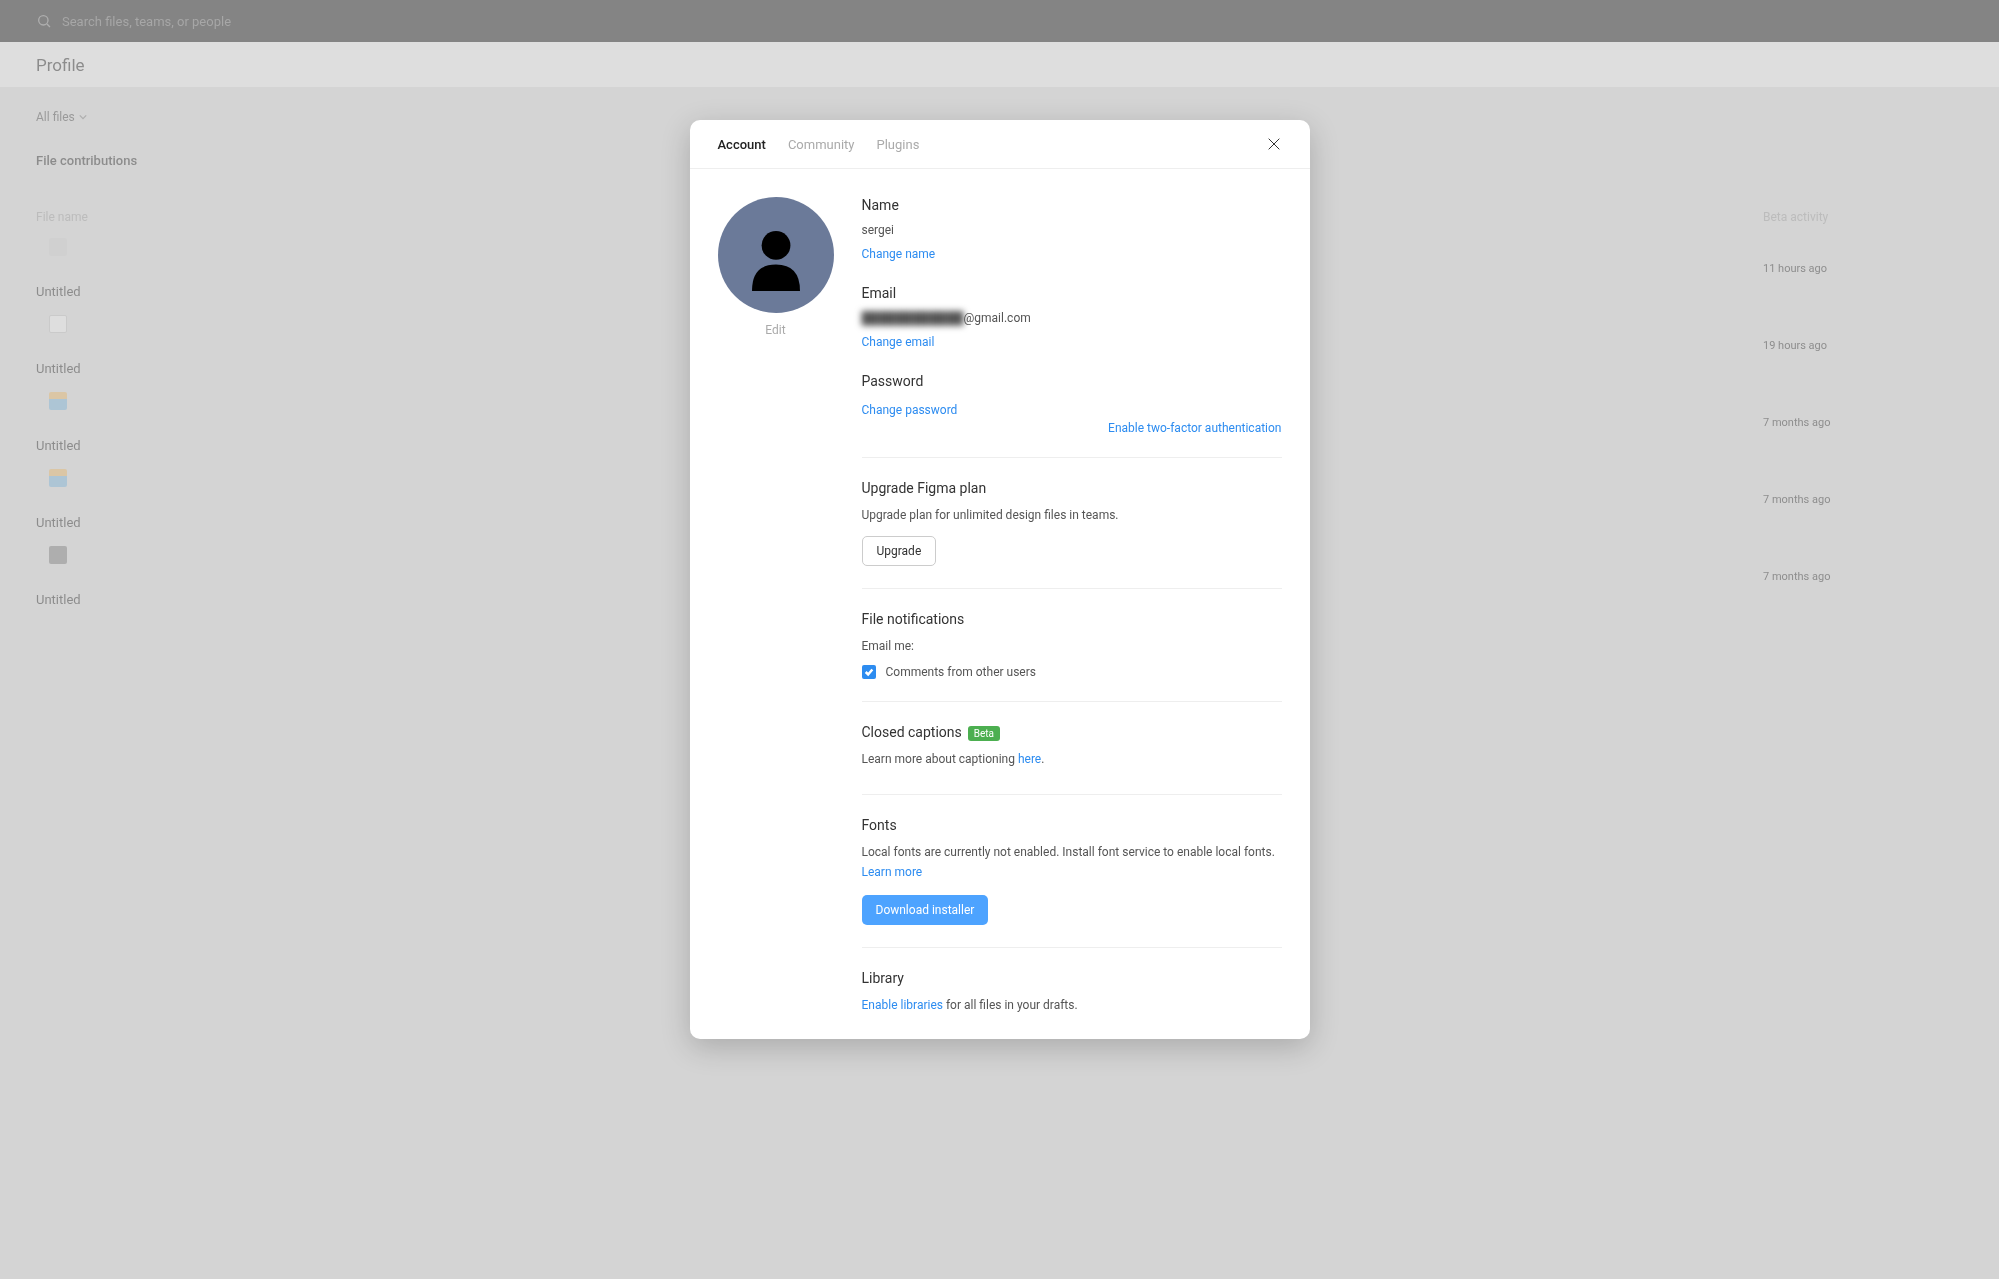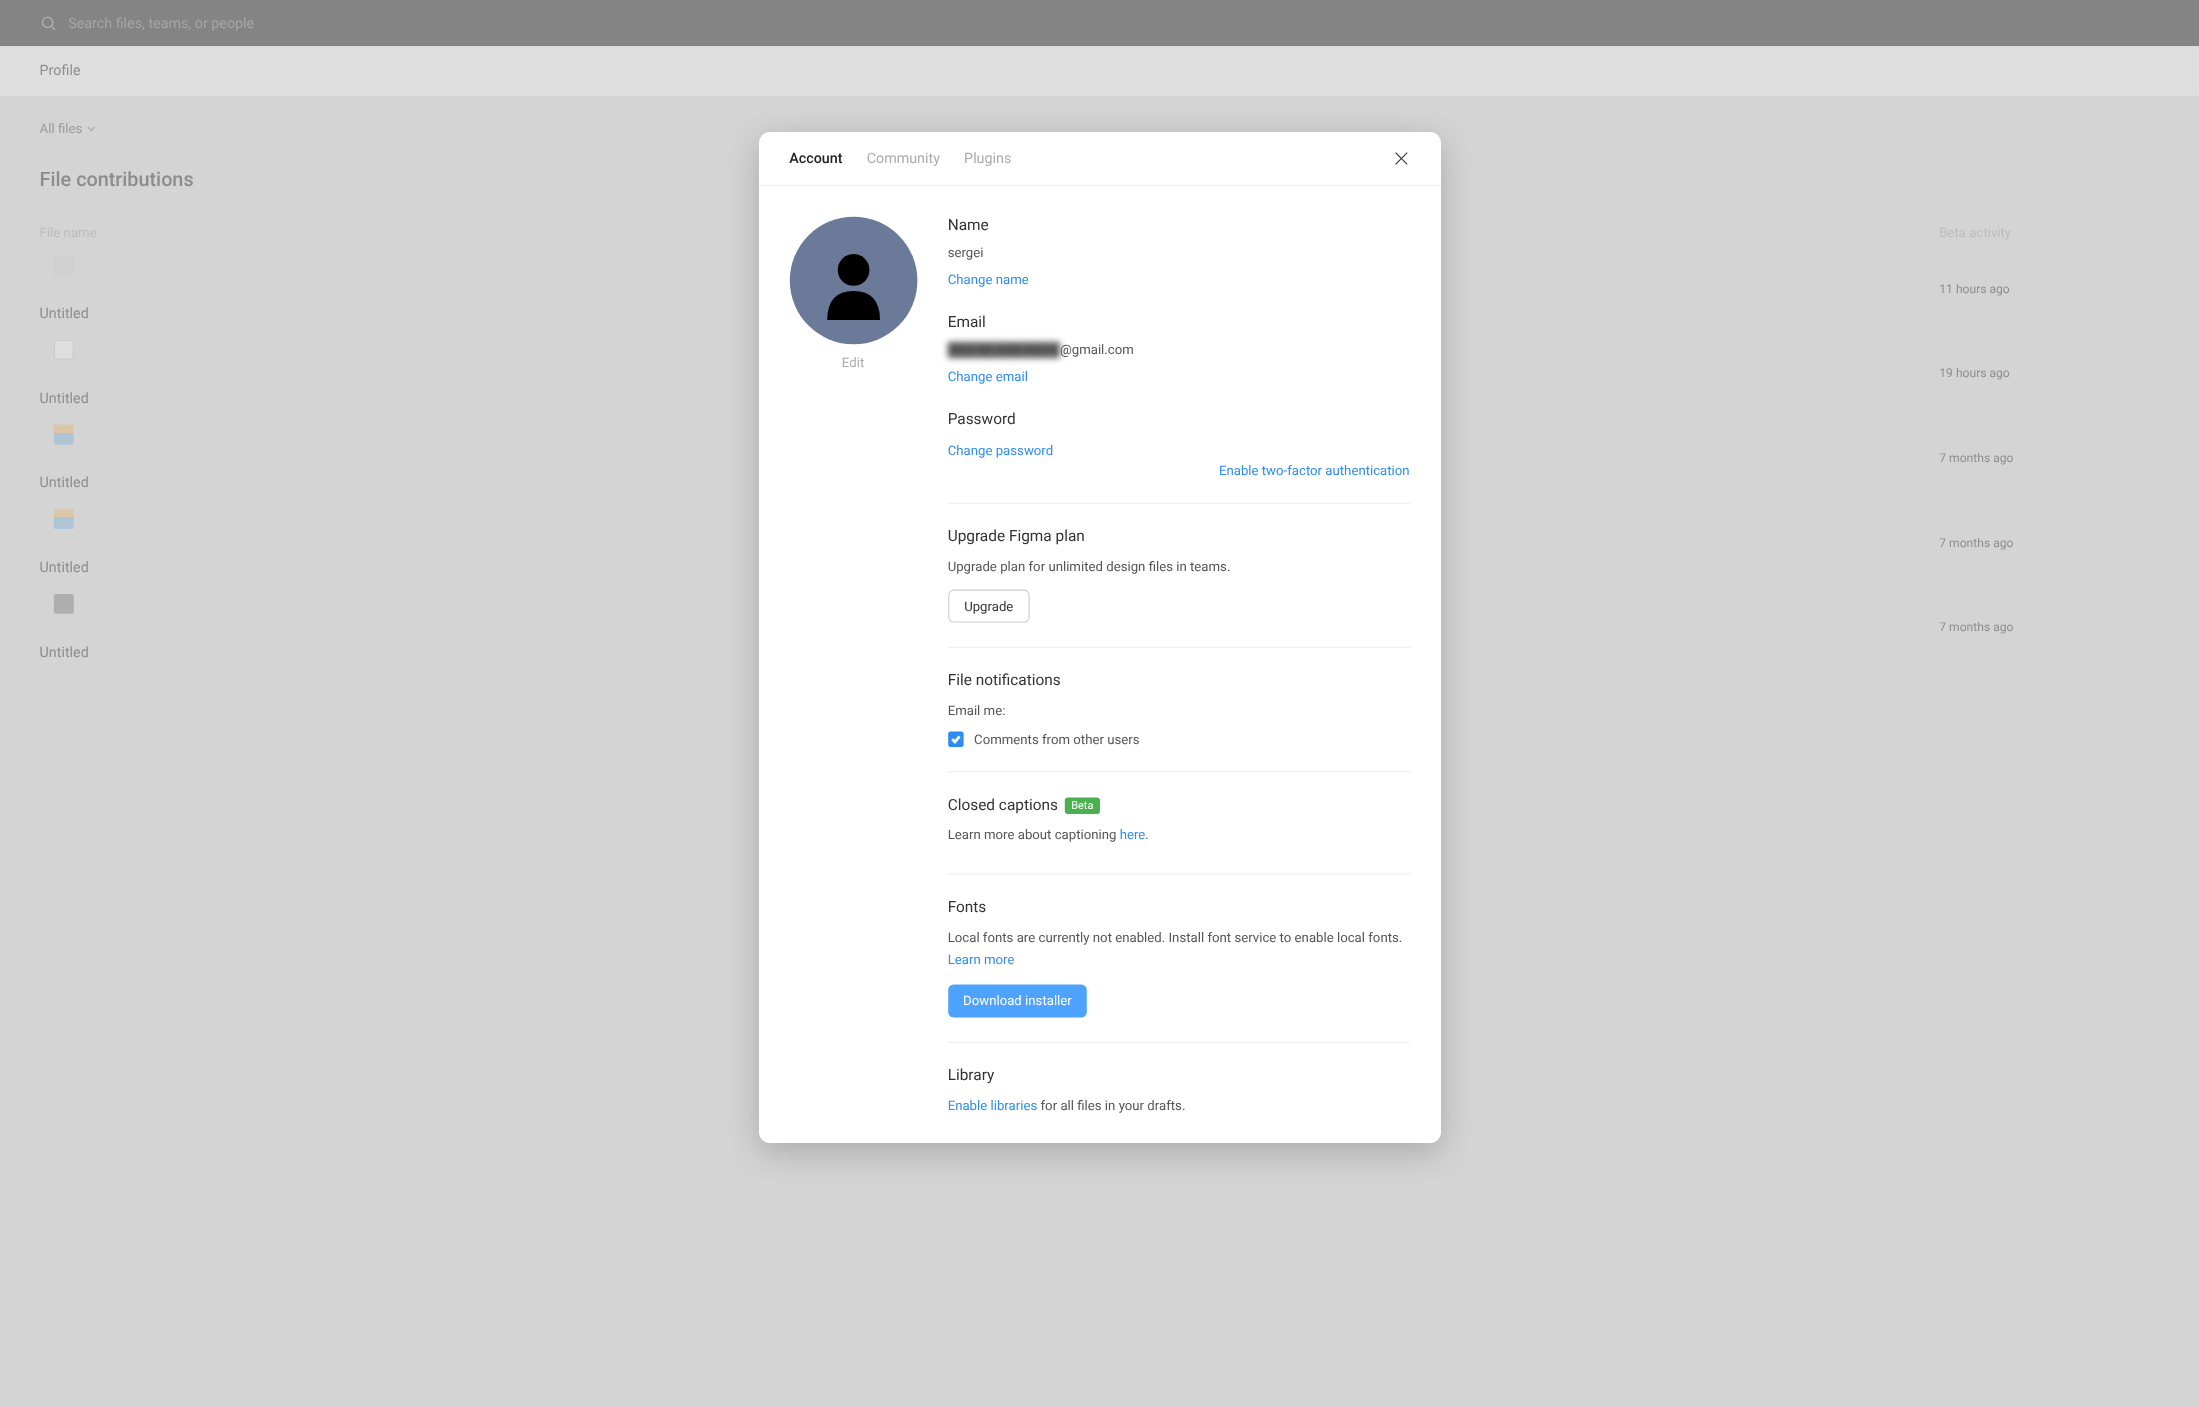--- a/index.html
+++ b/index.html
@@ -4,28 +4,28 @@
 <style>
 * { margin: 0; padding: 0; box-sizing: border-box; font-family: -apple-system, BlinkMacSystemFont, "Segoe UI", Roboto, sans-serif; }
 body { background: #e5e5e5; width: 1999px; height: 1279px; overflow: hidden; position: relative; }
 
 .topbar { background: #1e1e1e; height: 42px; display: flex; padding: 0 36px; }
 .search-wrap { display: flex; align-items: center; gap: 10px; }
 .search-icon { width: 16px; height: 16px; stroke: #888; fill: none; stroke-width: 2; }
 .search-input { background: transparent; border: none; outline: none; color: #888; font-size: 13px; width: 400px; }
 
 .secondbar { background: #fff; height: 46px; display: flex; align-items: center; padding: 0 36px; border-bottom: 1px solid #e5e5e5; }
-.profile-label { font-size: 13px; color: #333; text-align: center; }
+.profile-label { font-size: 17px; color: #333; text-align: center; }
 
 .content { padding: 18px 36px; }
 .filter-row { margin-bottom: 28px; }
 .filter-chip { font-size: 12px; color: #555; display: inline-flex; align-items: center; gap: 4px; cursor: pointer; }
 .chev-down { width: 8px; height: 8px; }
 
-.section-title { font-size: 18px; color: #333; font-weight: 500; margin-bottom: 24px; }
+.section-title { font-size: 13px; color: #333; font-weight: 500; margin-bottom: 36px; }
 
 .table-head { display: flex; justify-content: space-between; color: #aaa; font-size: 12px; padding: 6px 0; }
 .col-name { flex: 1; }
 .col-activity { width: 200px; text-align: left; }
 
 .file-row { display: flex; justify-content: space-between; align-items: center; padding: 8px 0; }
 .file-left { display: flex; align-items: center; gap: 28px; flex-direction: column; }
 .thumb { width: 18px; height: 18px; background: #ddd; border-radius: 2px; }
 .thumb.b { background: #fff; border: 1px solid #ccc; position: relative; }
 .thumb.c { background: linear-gradient(#f8c471 40%, #85c1e9 40%); }

